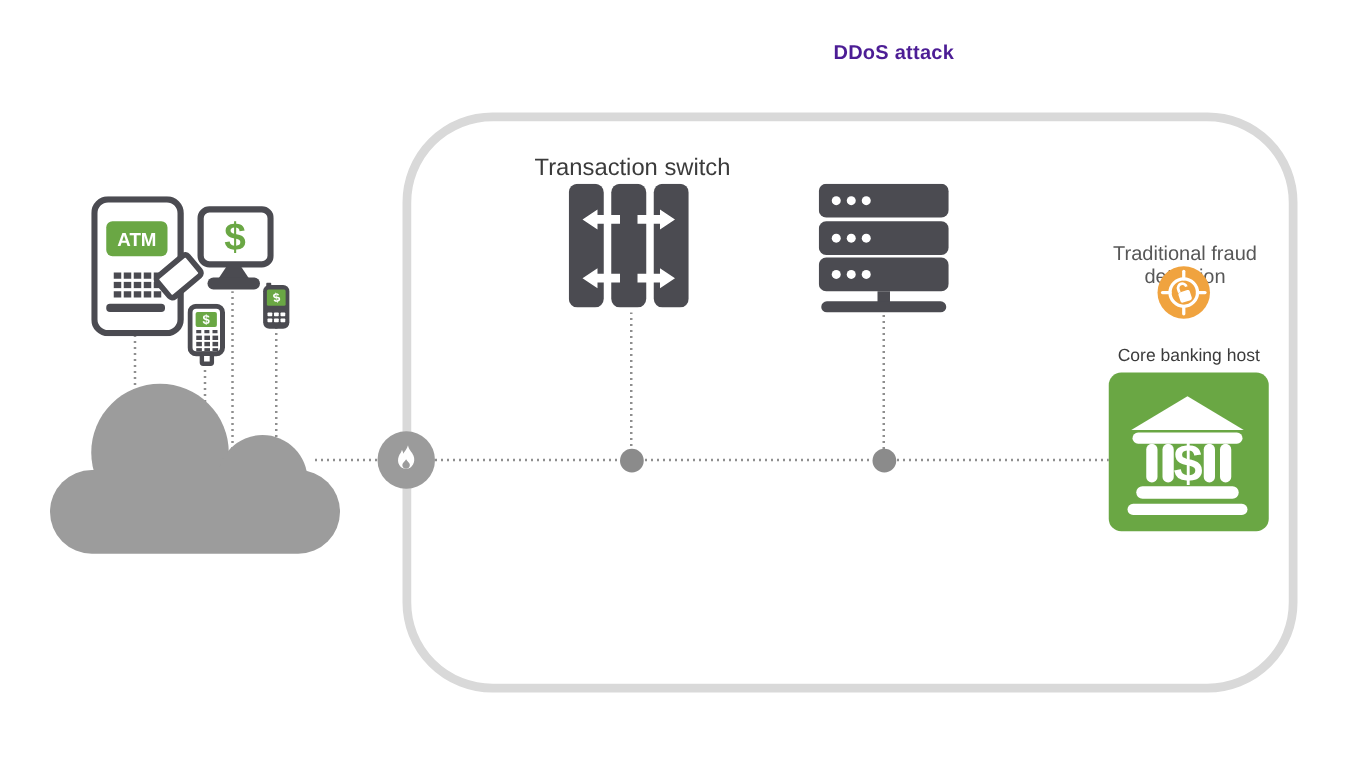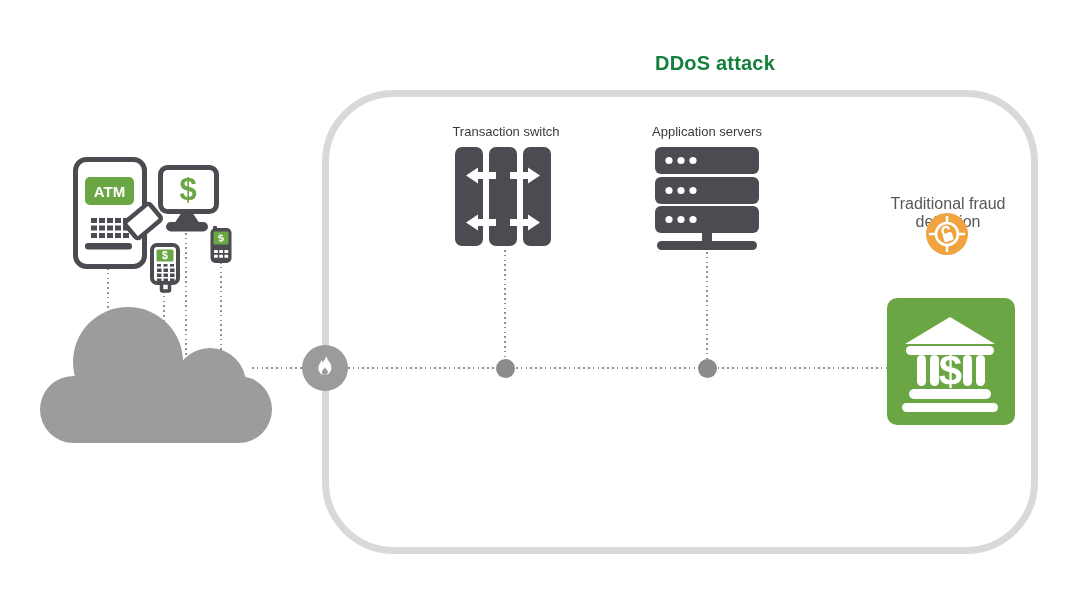--- a/index.html
+++ b/index.html
@@ -2,25 +2,25 @@
 <html><head>
 <meta charset="utf-8">
 <style>
   html,body{margin:0;padding:0;background:#fff;}
   .stage{position:relative;width:1080px;height:608px;background:#ffffff;overflow:hidden;
          font-family:"Liberation Sans", sans-serif;}
 
   
   .zone{position:absolute;left:322px;top:90px;width:702px;height:450px;
         border:7px solid #d9d9d9;border-radius:72px;background:transparent;z-index:0;}
-  .title{position:absolute;left:565px;top:52px;width:300px;text-align:center;
-         font-size:20px;font-weight:bold;color:#15803d;letter-spacing:.2px;}
-
-  
-  .node-label{position:absolute;text-align:center;font-size:13px;color:#3b3b3b;}
+  .title{position:absolute;left:565px;top:34px;width:300px;text-align:center;
+         font-size:16px;font-weight:bold;color:#4c1d95;letter-spacing:.2px;}
+
+  
+  .node-label{position:absolute;text-align:center;font-size:19px;color:#3b3b3b;}
   .lbl-switch{left:406px;top:124px;width:200px;}
   .lbl-servers{left:607px;top:124px;width:200px;}
   .lbl-fraud{left:857px;top:195px;width:182px;font-size:16px;color:#575757;}
   .lbl-core{left:851px;top:276px;width:200px;font-size:14px;}
 
   
   .dot-h,.dot-v{position:absolute;z-index:0;}
   .dot-h{height:2px;background:repeating-linear-gradient(to right,#8f8f8f 0 1.6px,transparent 1.6px 4.8px);}
   .dot-v{width:2px;background:repeating-linear-gradient(to bottom,#8f8f8f 0 1.6px,transparent 1.6px 4.8px);}
   .h-main{left:252px;top:367px;width:635px;}
@@ -92,21 +92,20 @@
       <rect x="68" y="0" width="28" height="99" rx="7"></rect>
     </g>
     <g fill="#ffffff">
       <polygon points="11,28.5 23,20.5 23,25 41,25 41,32 23,32 23,36.5"></polygon>
       <polygon points="85,28.5 73,20.5 73,25 55,25 55,32 73,32 73,36.5"></polygon>
       <polygon points="11,75.5 23,67.5 23,72 41,72 41,79 23,79 23,83.5"></polygon>
       <polygon points="85,75.5 73,67.5 73,72 55,72 55,79 73,79 73,83.5"></polygon>
     </g>
   </svg>
 
-  <div class="node-label lbl-servers">Application servers</div>
   <svg class="dev" style="left:655px;top:147px;" width="104" height="103" viewBox="0 0 104 103">
     <g fill="#4b4b51">
       <rect x="0" y="0" width="104" height="27" rx="6"></rect>
       <rect x="0" y="30" width="104" height="27" rx="6"></rect>
       <rect x="0" y="59" width="104" height="27" rx="6"></rect>
       <rect x="47" y="86" width="10" height="9"></rect>
       <rect x="2" y="94" width="100" height="9" rx="4.5"></rect>
     </g>
     <g fill="#ffffff">
       <circle cx="14" cy="13.5" r="3.6"></circle>
@@ -131,20 +130,21 @@
           <path d="M4 21 H10"></path>
           <path d="M32 21 H38"></path>
       </g>
       <g transform="rotate(-18 21 21.5)">
         <path d="M17.8 20 v-2.8 a3.4 3.4 0 0 1 6.8 0" stroke="#ffffff" stroke-width="2.2" fill="none"></path>
         <rect x="16.5" y="20" width="9.5" height="8.5" rx="1.6" fill="#ffffff"></rect>
       </g>
     </svg>
   </div>
 
+  <div class="node-label lbl-core">Core banking host</div>
   <div class="bank-tile">
     <svg width="128" height="127" viewBox="0 0 128 127">
       <g fill="#ffffff">
         <polygon points="63,19 108,46 18,46"></polygon>
         <rect x="19" y="48" width="88" height="9" rx="4.5"></rect>
         <rect x="30" y="57" width="9" height="31" rx="4.5"></rect>
         <rect x="43" y="57" width="9" height="31" rx="4.5"></rect>
         <rect x="76" y="57" width="9" height="31" rx="4.5"></rect>
         <rect x="89" y="57" width="9" height="31" rx="4.5"></rect>
         <rect x="22" y="91" width="82" height="10" rx="5"></rect>

